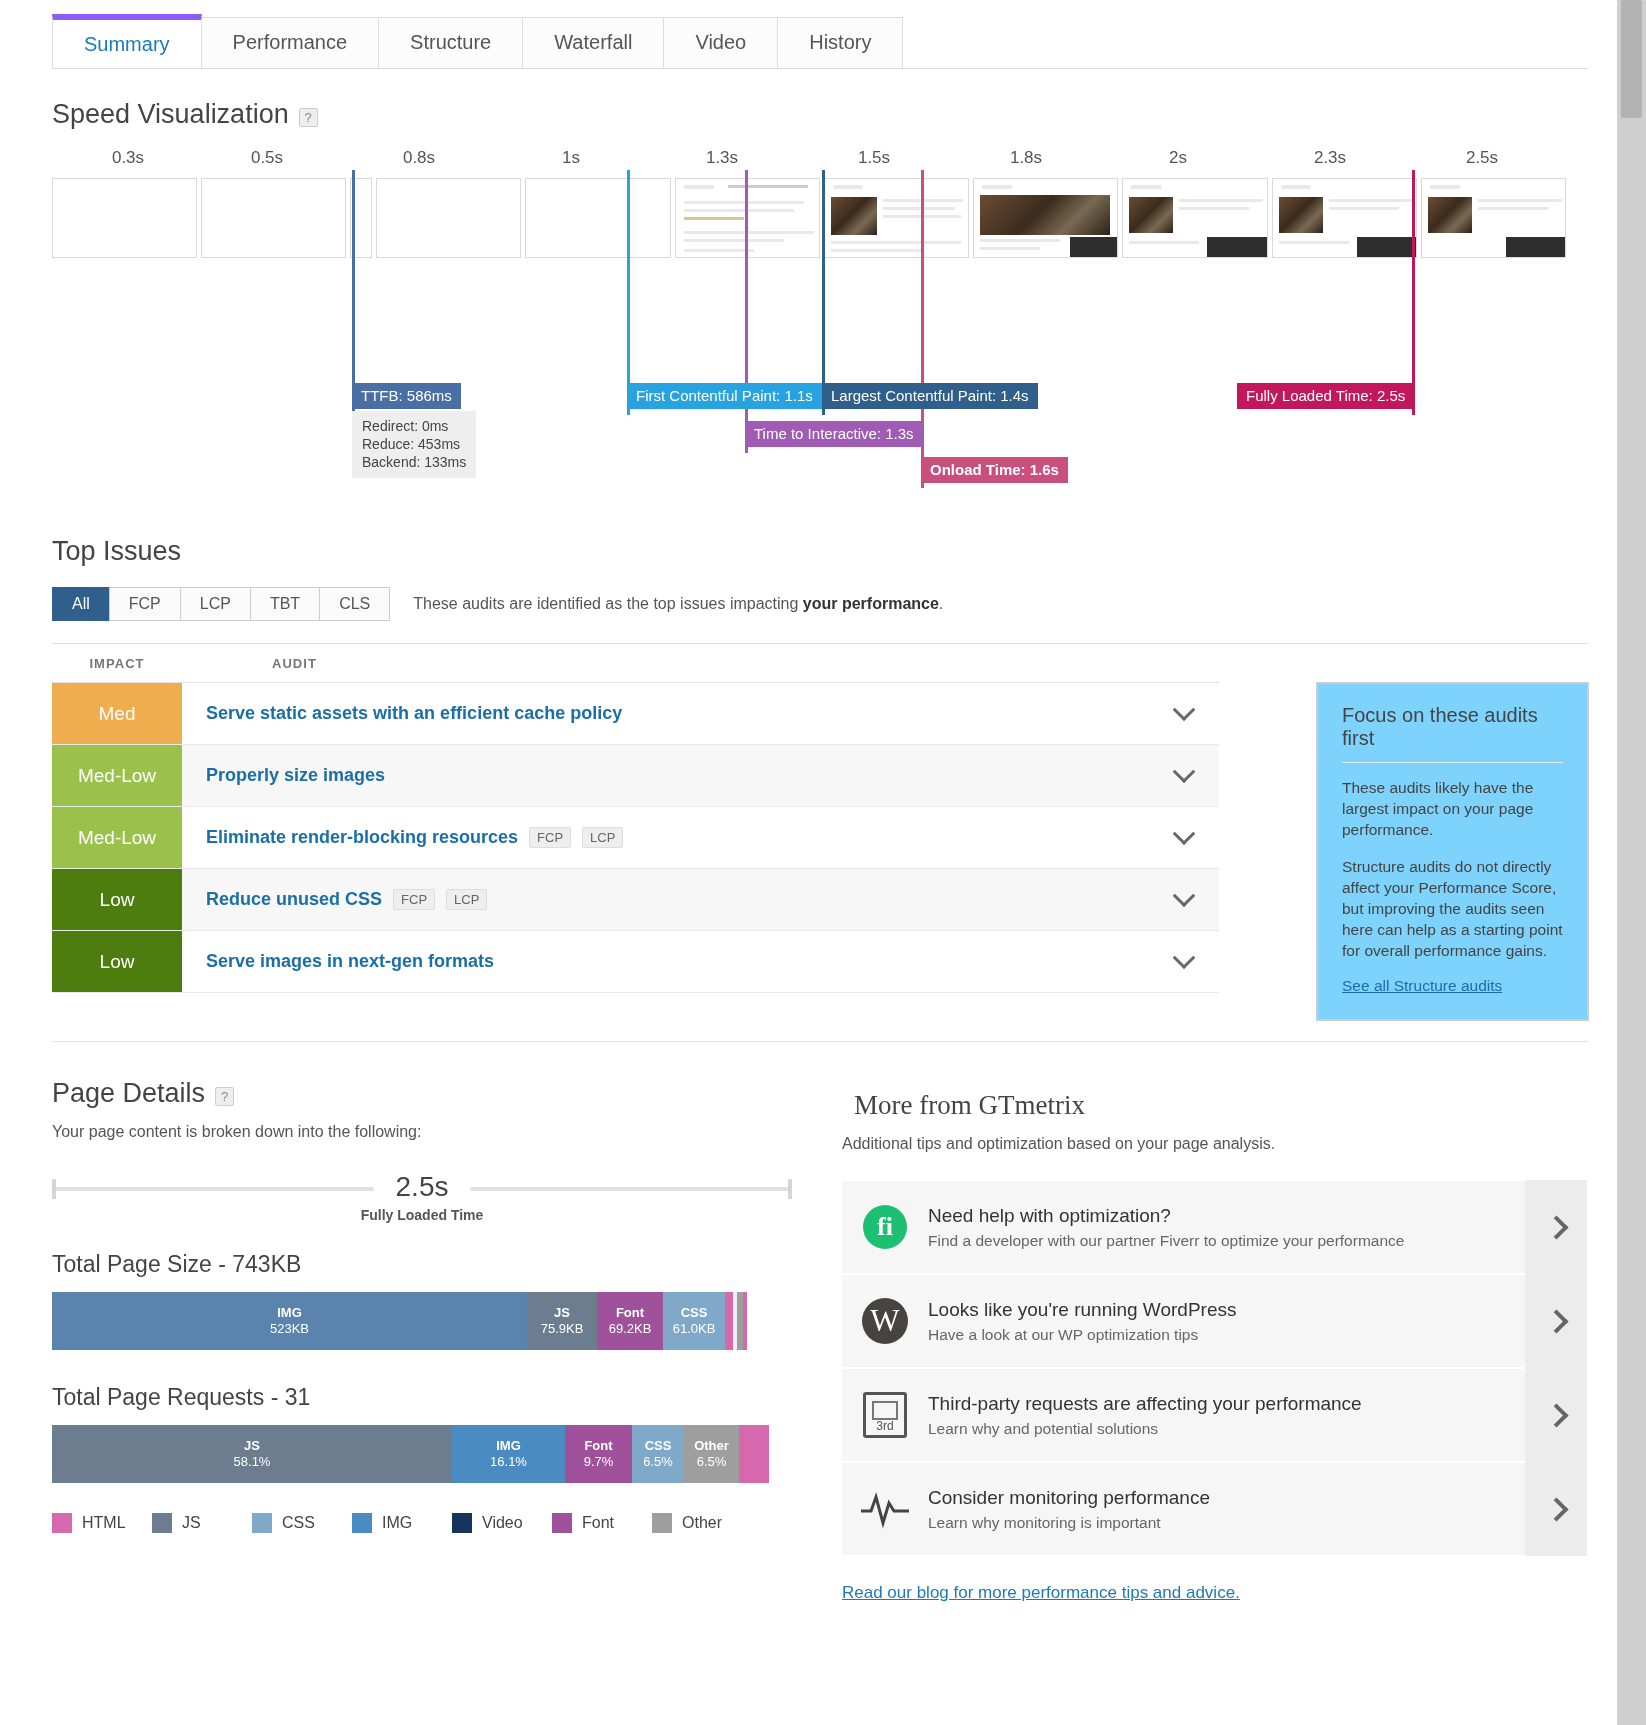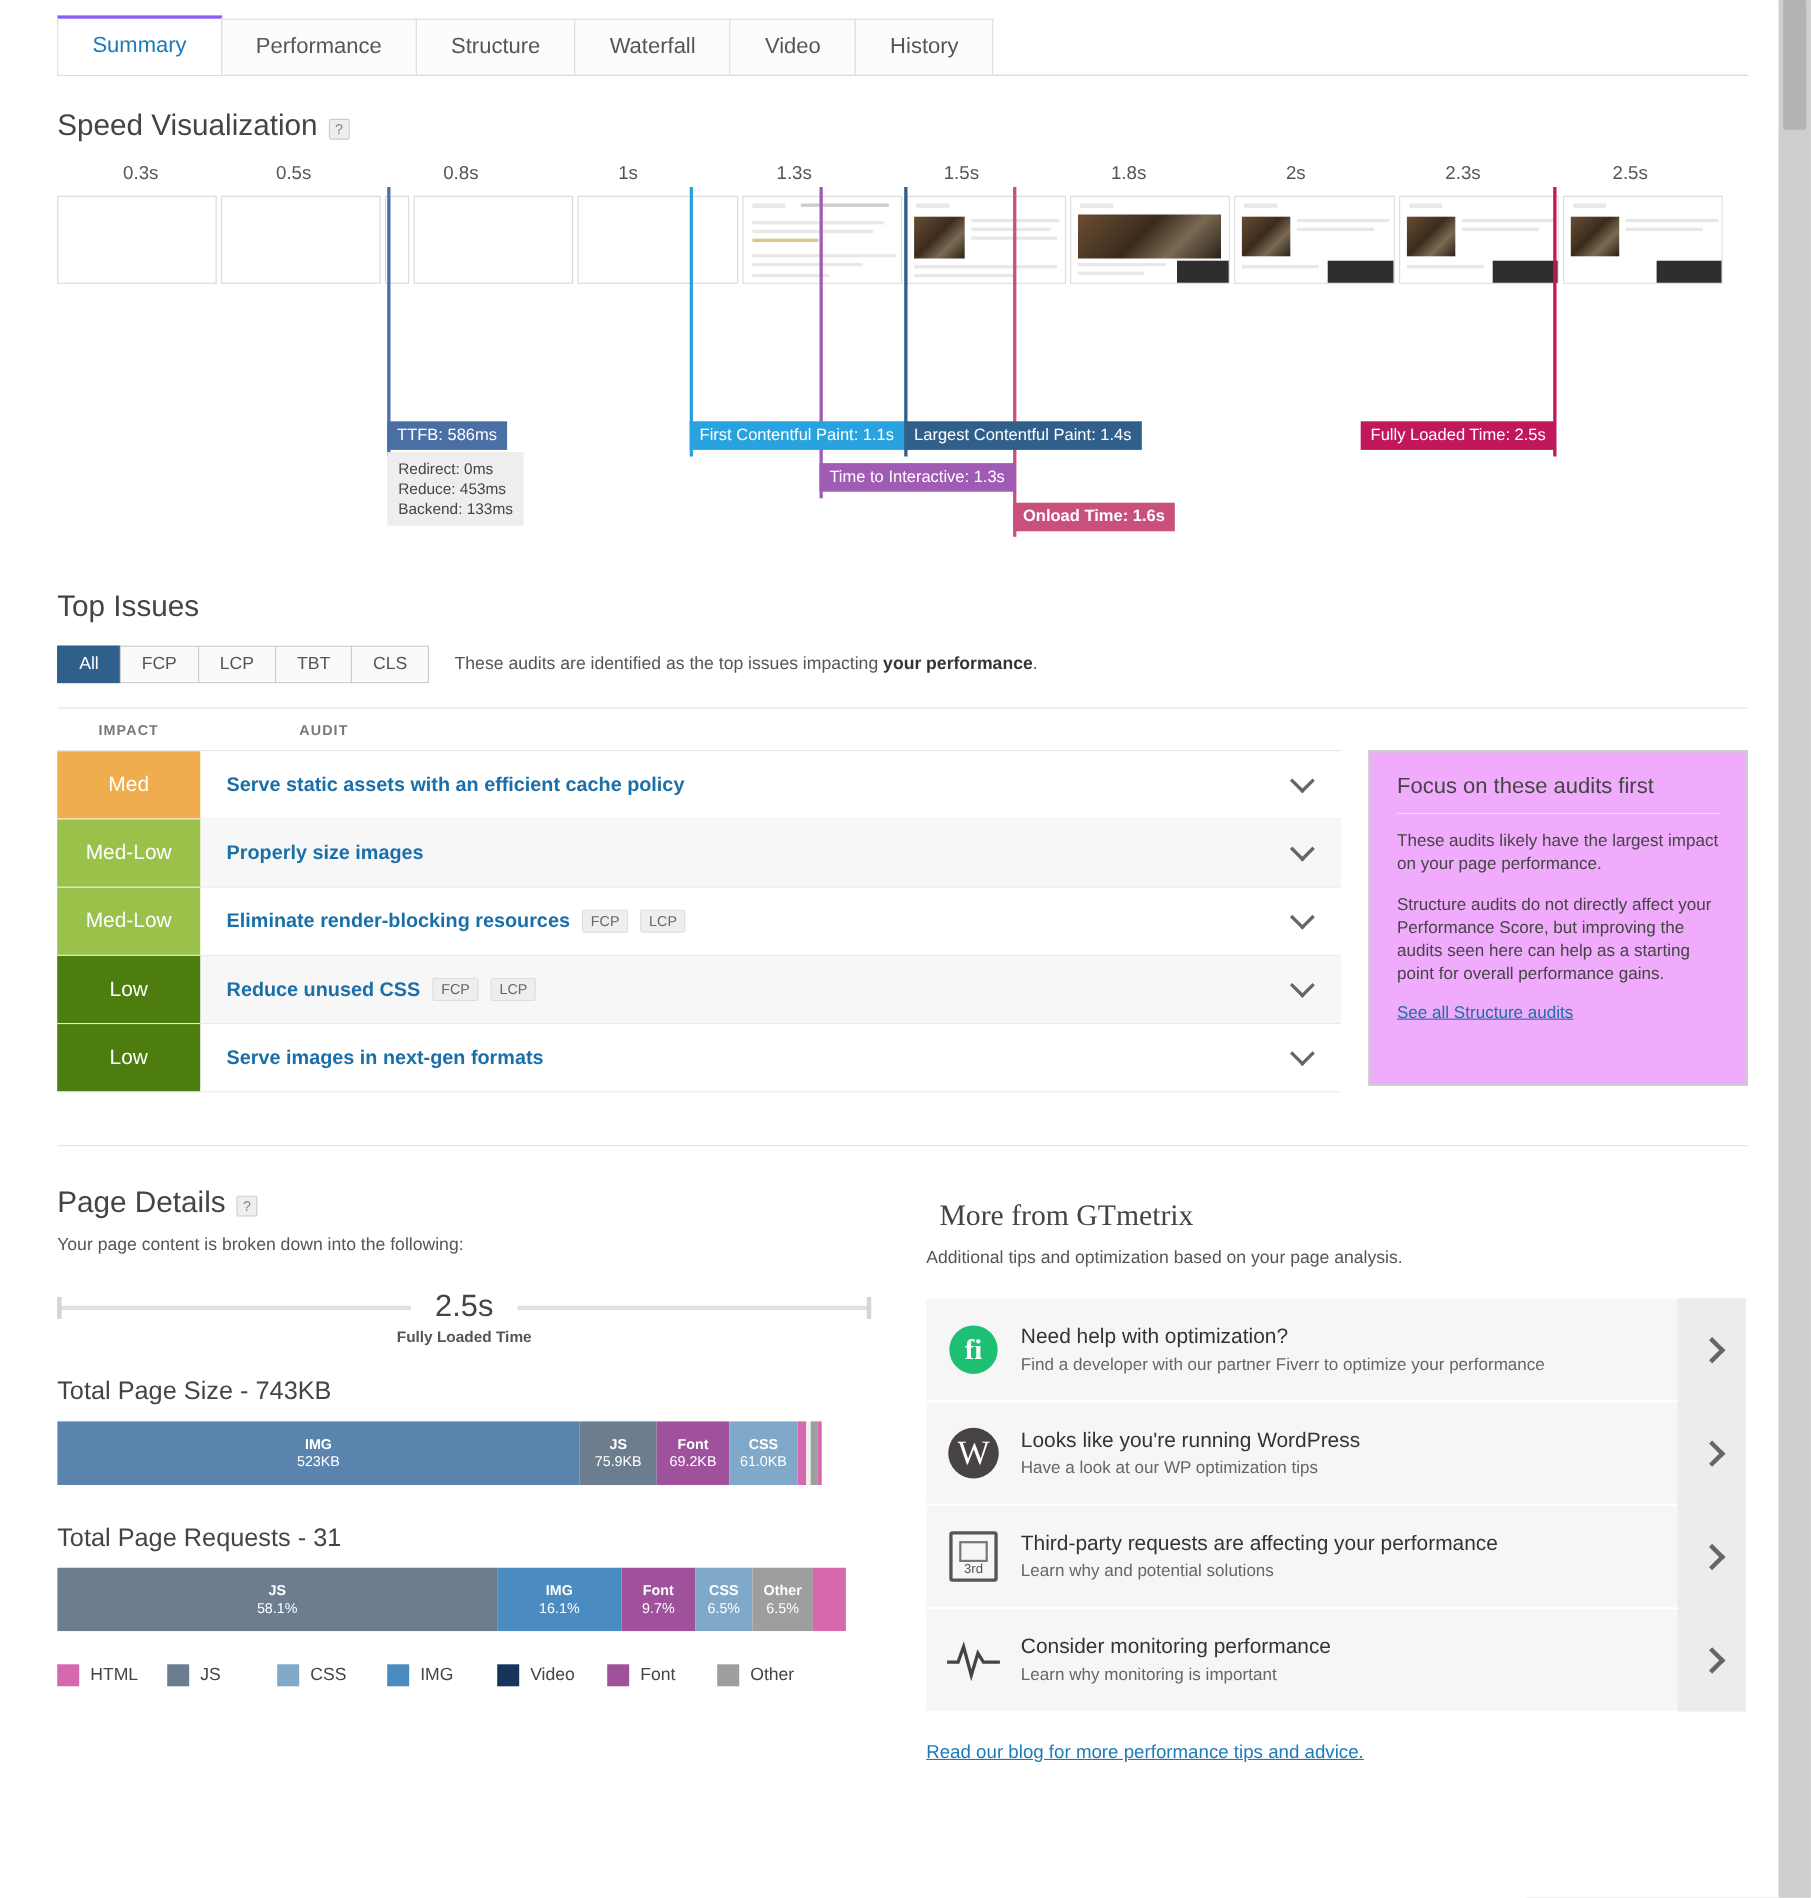--- a/index.html
+++ b/index.html
@@ -58,21 +58,21 @@
     background: #fcfcfc;
     border: 1px solid #ddd;
     border-bottom: none;
     margin-right: -1px;
     cursor: pointer;
     white-space: nowrap;
   }
   .tab.active {
     background: #fff;
     color: #1a7bb9;
-    border-top: 3px solid #8b5cf6;
+    border-top: 6px solid #8b5cf6;
     position: relative;
     z-index: 2;
     height: 54px;
     line-height: 48px;
   }
   .tabs::after {
     content: "";
     position: absolute;
     left: 0; bottom: -1px;
     width: 1537px; height: 1px;
@@ -271,24 +271,24 @@
   .chev {
     width: 16px; height: 16px;
     border-right: 3px solid #666;
     border-bottom: 3px solid #666;
     transform: rotate(45deg) translate(-3px,-3px);
   }
 
   .focus-box {
     position: absolute;
     right: 0; top: 38px;
-    width: 345px;
+    width: 273px;
     min-height: 305px;
     border: 2px solid #ccc;
-    background: #f0abfc;
+    background: #7dd3fc;
     padding: 20px 24px 24px 24px;
   }
   .focus-title {
     font-size: 20px;
     color: #444;
     padding-bottom: 12px;
     border-bottom: 1px solid #e5e5e5;
     margin-bottom: 14px;
   }
   .focus-p {

